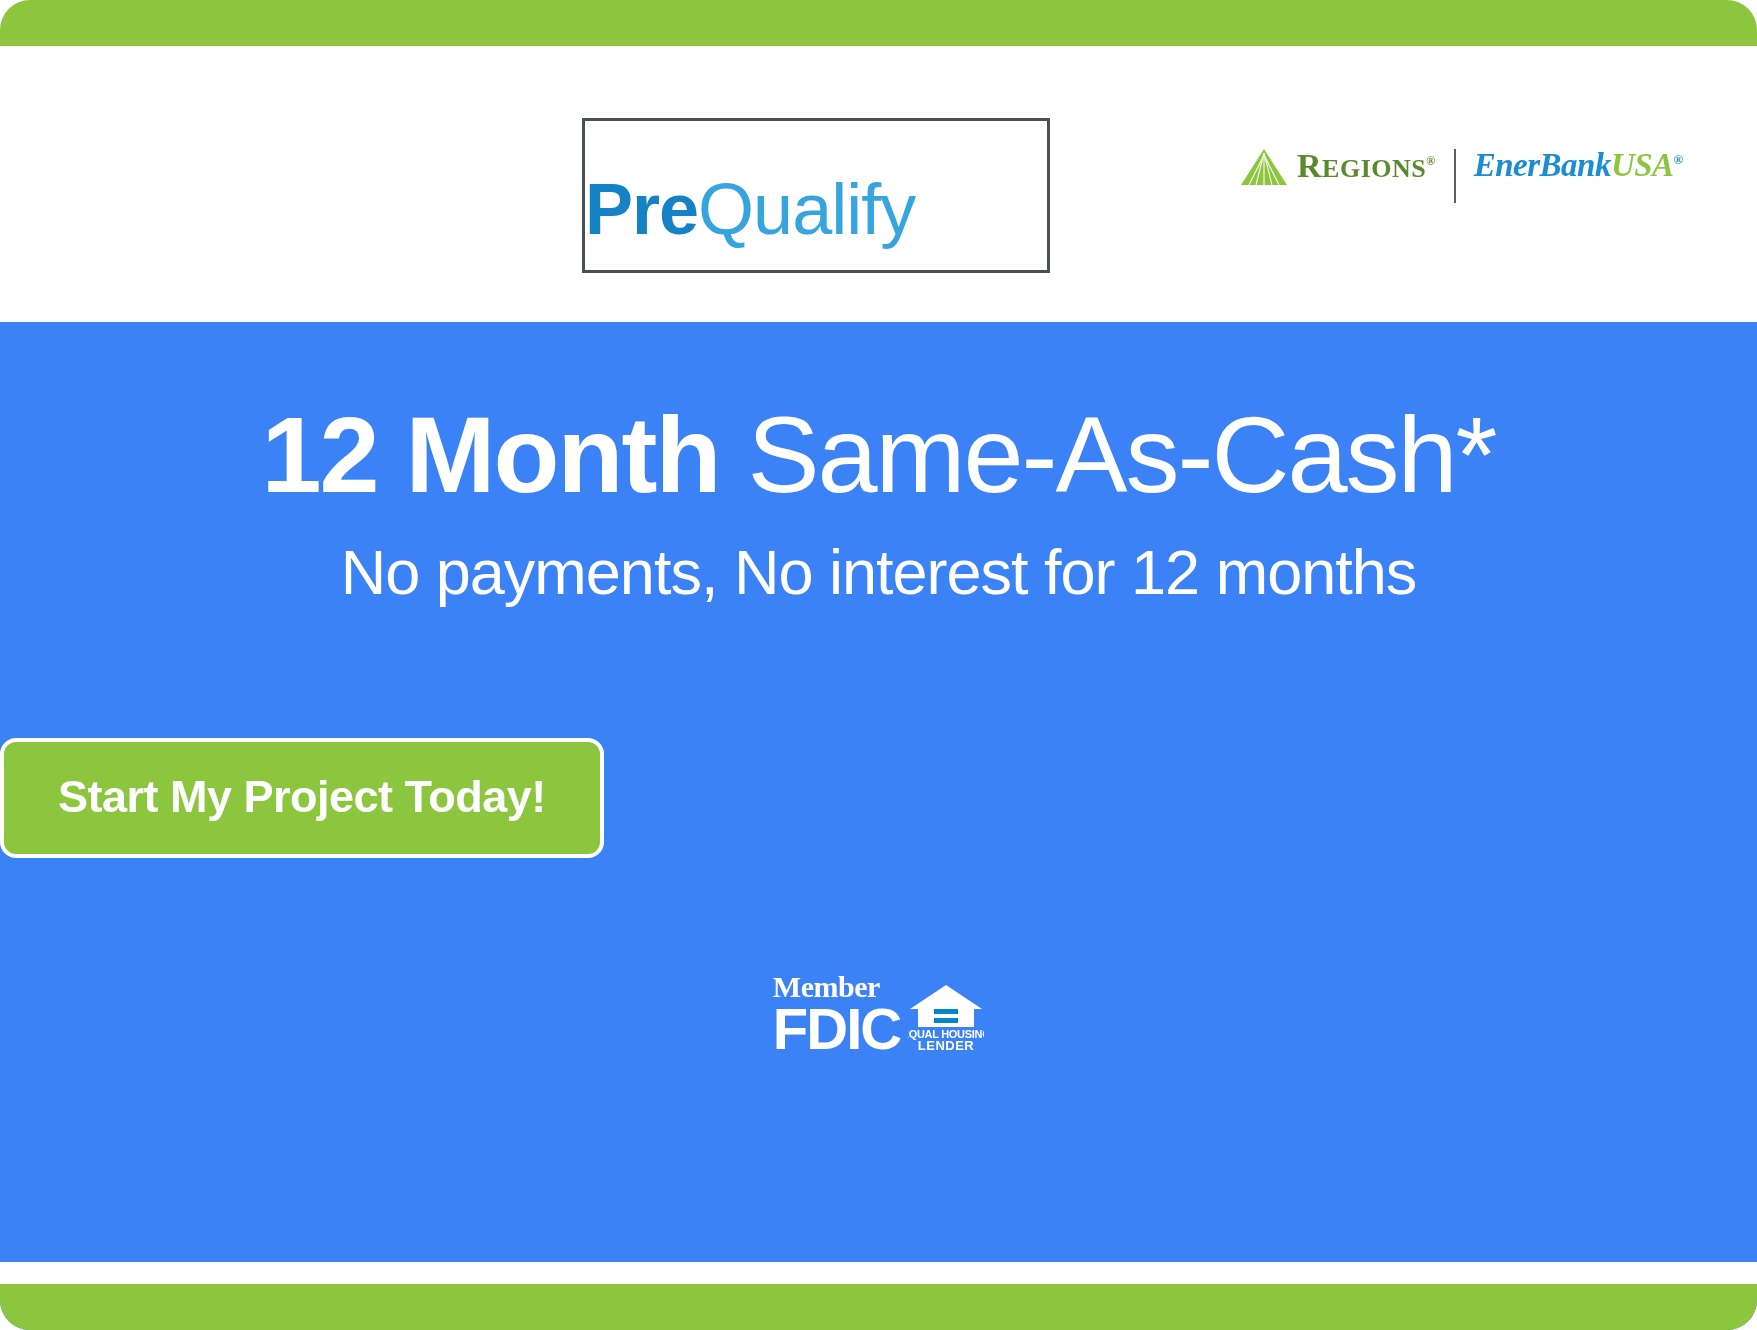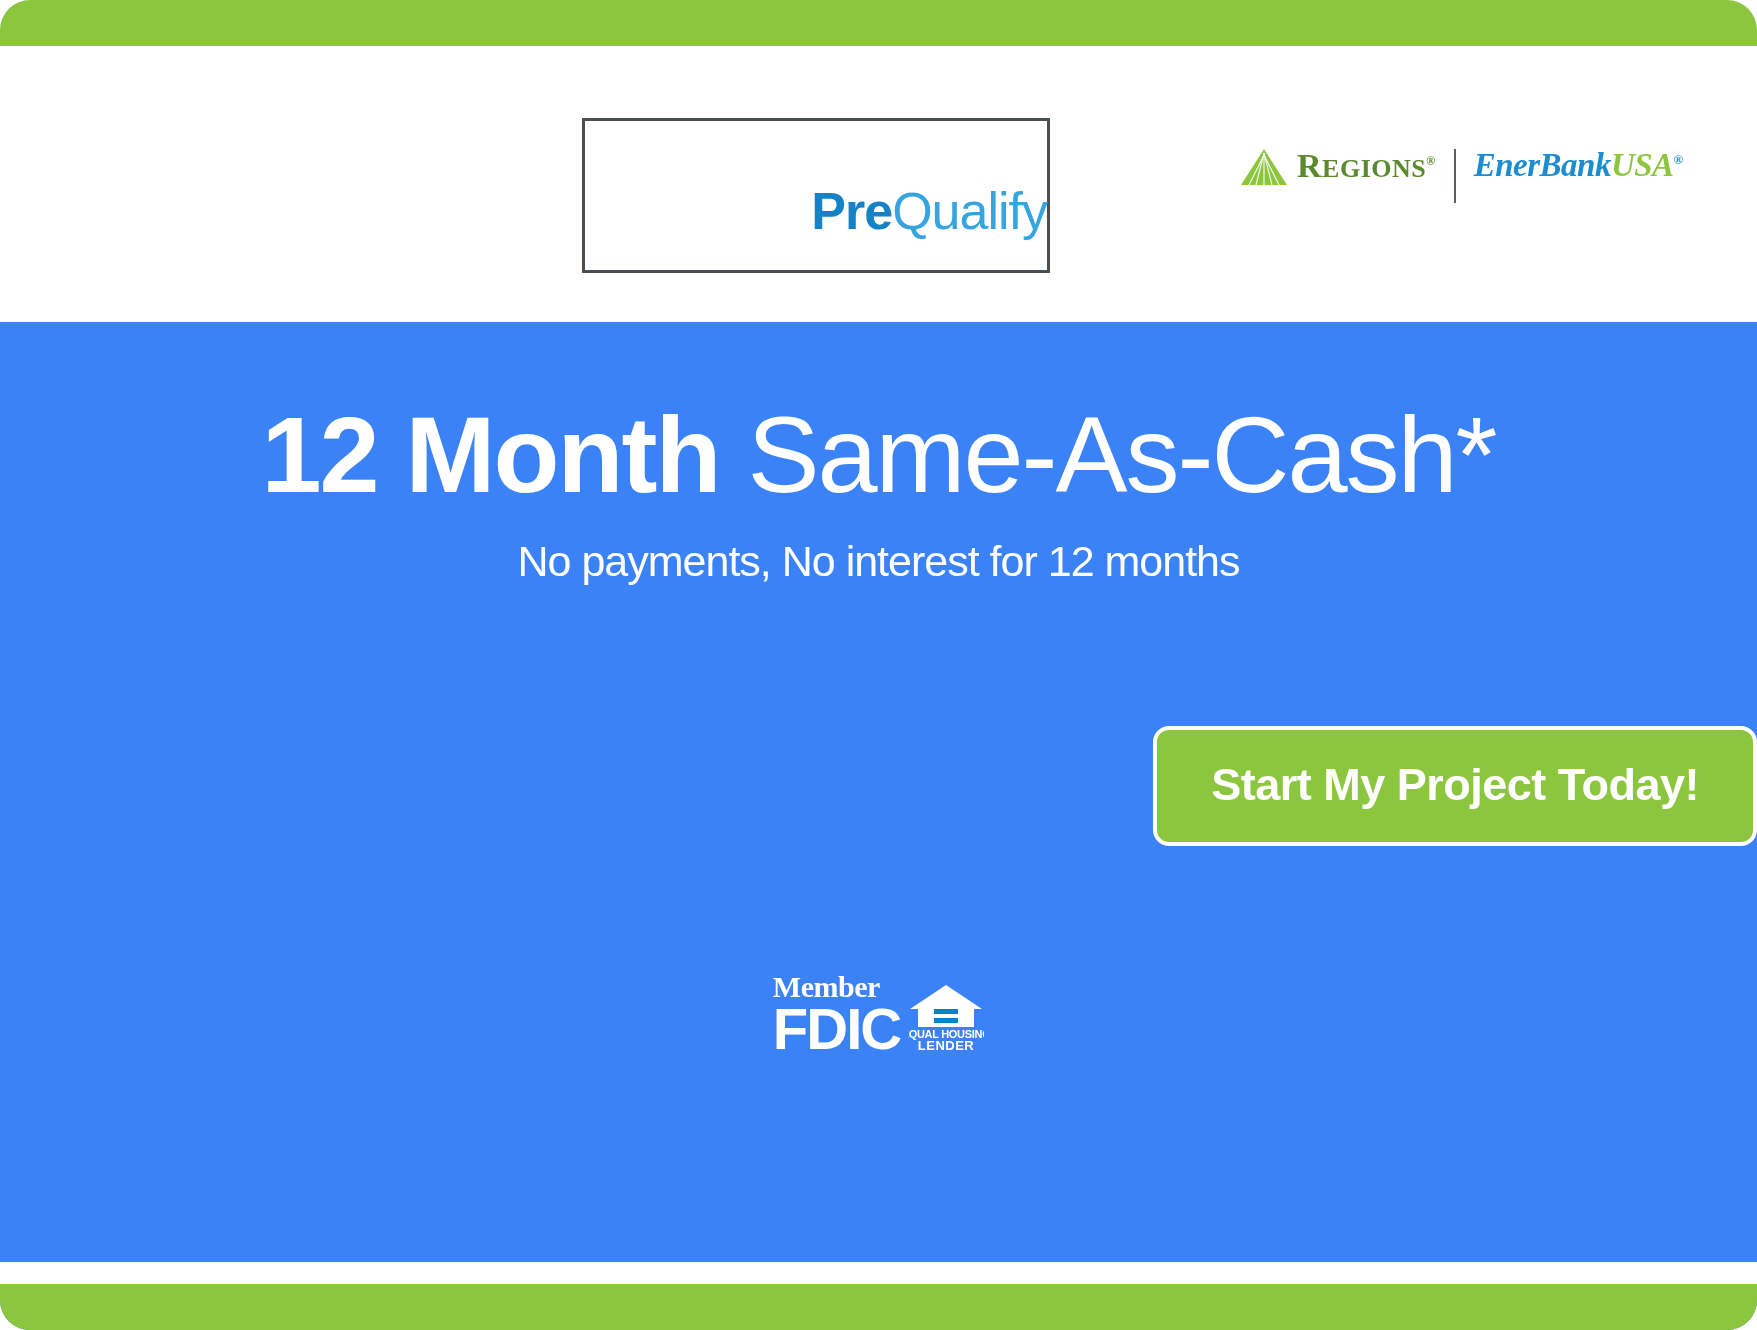--- a/index.html
+++ b/index.html
@@ -119,26 +119,25 @@
     vertical-align: super;
     font-style: normal;
     color: #1B8DD0;
   }
 
   .prequalify {
     position: absolute;
     left: 0;
     top: 52px;
     width: 100%;
-    text-align: right;
-    font-size: 52px;
+    text-align: left;
+    font-size: 72px;
     line-height: 1;
     letter-spacing: -1px;
     white-space: nowrap;
-    margin-top: 12px;
   }
   .prequalify .pre {
     font-weight: 700;
     color: #1482C4;
   }
   .prequalify .qualify {
     font-weight: 400;
     color: #36A4DF;
   }
 
@@ -167,33 +166,33 @@
   .headline .strong { font-weight: 700; }
   .headline .light { font-weight: 400; }
 
   .subhead {
     position: absolute;
     left: 0;
     top: 216px;
     width: 100%;
     text-align: center;
     color: #ffffff;
-    font-size: 43px;
+    font-size: 63px;
     font-weight: 400;
     line-height: 1.1;
     letter-spacing: -1px;
     white-space: nowrap;
   }
 
   .cta-wrap {
     position: absolute;
     left: 0;
-    top: 404px;
-    width: 100%;
-    text-align: right;
+    top: 416px;
+    width: 100%;
+    text-align: left;
   }
   .cta {
     display: inline-block;
     background: #8CC63F;
     border: 4px solid #ffffff;
     border-radius: 16px;
     color: #ffffff;
     font-size: 45px;
     font-weight: 700;
     letter-spacing: -0.5px;

